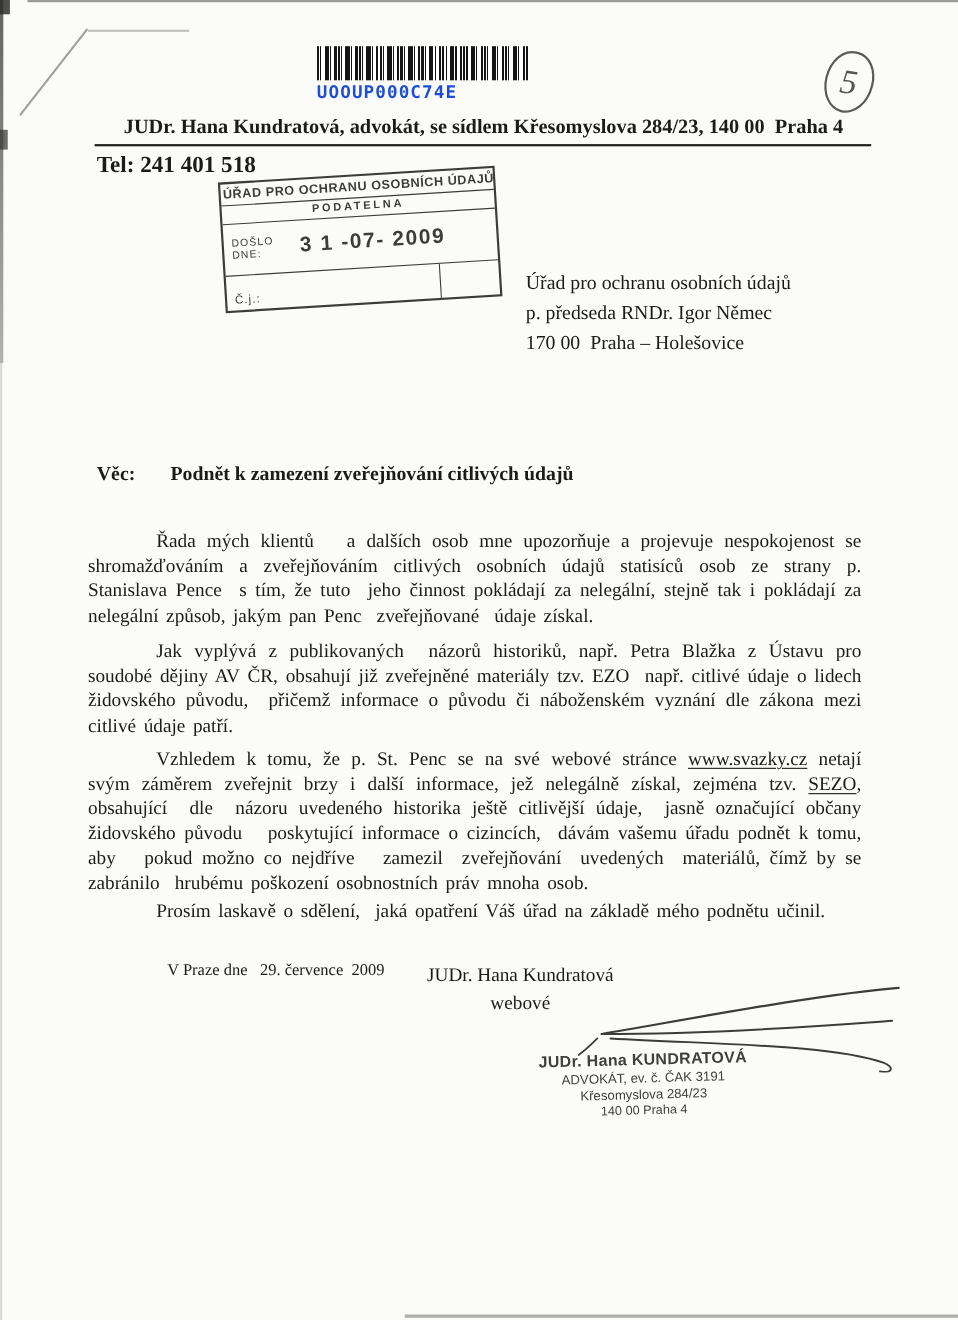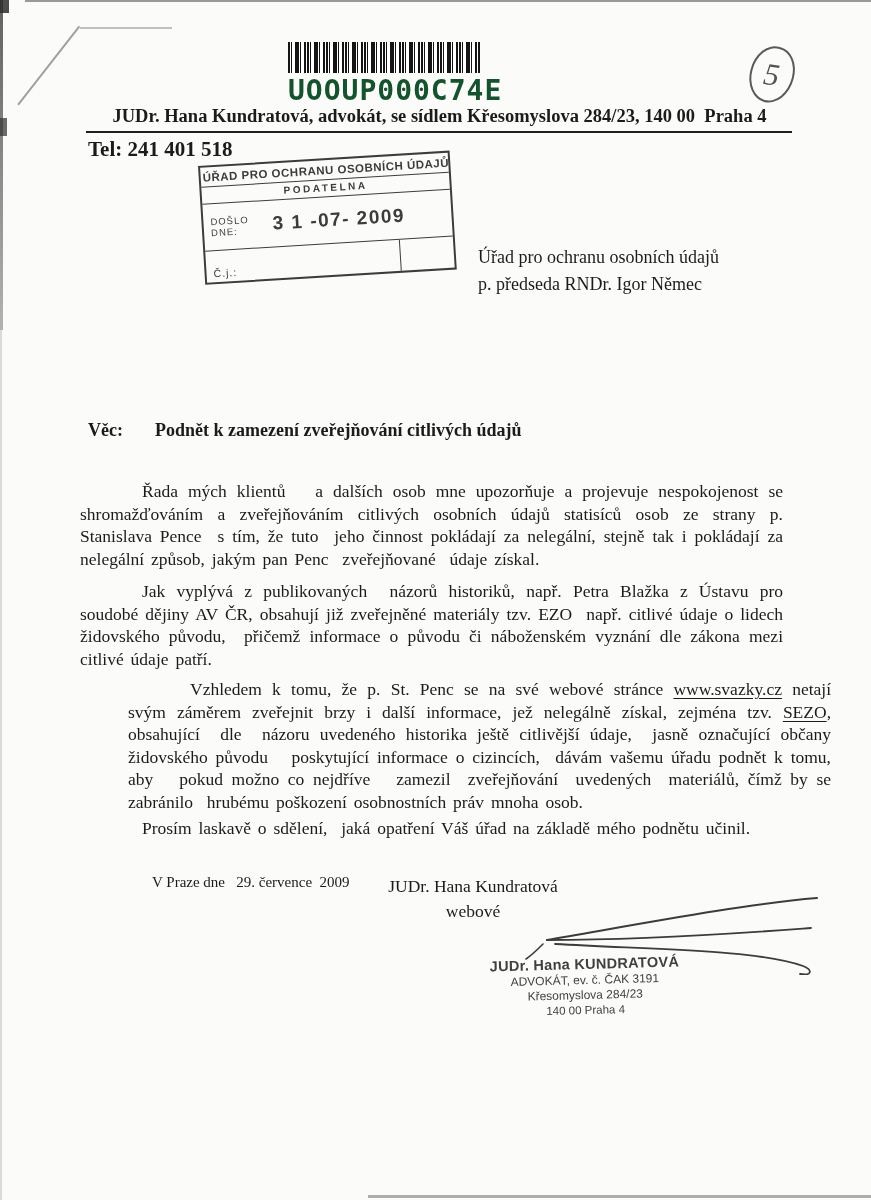--- a/index.html
+++ b/index.html
@@ -30,21 +30,21 @@
     background:repeating-linear-gradient(90deg,
       #141414 0 2px, #fff 2px 3px,
       #141414 3px 4px, #fff 4px 7px,
       #141414 7px 11px, #fff 11px 12px,
       #141414 12px 13px, #fff 13px 16px,
       #141414 16px 18px, #fff 18px 19px);
   }
   .barcode-label {
     left:288px; top:74px; width:192px; 
     font-family:"DejaVu Sans Mono","Liberation Mono",monospace;
-    font-size:28px; font-weight:bold; letter-spacing:1px; color:#14532d;
+    font-size:16px; font-weight:bold; letter-spacing:1px; color:#1d4ed8;
   }
 
   
   .page-circle {
     left:750px; top:46px; width:44px; height:57px;
     border:2.5px solid #5a5a5a; border-radius:50% 46% 52% 48%;
     transform:rotate(14deg);
     display:flex; align-items:center; justify-content:center;
   }
   .page-circle span {
@@ -84,21 +84,21 @@
   
   .recipient { left:478px; top:244px; font-size:18px; line-height:27px; }
 
   
   .subject { left:88px; top:420px; width:703px; font-weight:bold; font-size:18px; }
   .subject .subject-text { margin-left:32px; }
   .para { left:80px; width:703px; font-size:17.5px; line-height:22.5px;
     text-align:justify; text-indent:62px; word-spacing:2.5px; }
   .p1 { top:480px; }
   .p2 { top:580px; }
-  .p3 { top:678px;margin-left:48px; }
+  .p3 { top:678px; }
   .closing { top:817px; text-align:left; }
   .u { text-decoration:underline; text-underline-offset:3px; }
 
   
   .signoff-date { left:152px; top:874px; font-size:15px; }
   .signoff-name { left:378px; top:874px; width:190px; text-align:center;
     font-size:17.5px; line-height:25px; }
 
   
   .signature { left:495px; top:890px; }
@@ -149,20 +149,21 @@
   </div>
   <div class="rs-cj-row">
     <div class="rs-cj">Č.j.:</div>
     <div class="rs-cj-cell"></div>
   </div>
 </div>
 
 <div class="abs recipient">
   <div>Úřad pro ochranu osobních údajů</div>
   <div>p. předseda RNDr. Igor Němec</div>
+  <div>170 00&nbsp; Praha – Holešovice</div>
 </div>
 
 <div class="abs subject">
   <span>Věc:</span><span class="subject-text">Podnět k zamezení zveřejňování citlivých údajů</span>
 </div>
 
 <p class="abs para p1">Řada mých klientů&nbsp;&nbsp; a dalších osob mne upozorňuje a projevuje nespokojenost se shromažďováním a zveřejňováním citlivých osobních údajů statisíců osob ze strany p. Stanislava Pence&nbsp; s tím, že tuto&nbsp; jeho činnost pokládají za nelegální, stejně tak i pokládají za nelegální způsob, jakým pan Penc&nbsp; zveřejňované&nbsp; údaje získal.</p>
 <p class="abs para p2">Jak vyplývá z publikovaných&nbsp; názorů historiků, např. Petra Blažka z Ústavu pro soudobé dějiny AV ČR, obsahují již zveřejněné materiály tzv. EZO&nbsp; např. citlivé údaje o lidech židovského původu,&nbsp; přičemž informace o původu či náboženském vyznání dle zákona mezi citlivé údaje patří.</p>
 <p class="abs para p3"><span>Vzhledem k tomu, že p. St. Penc se na své webové stránce </span><span class="u">www.svazky.cz</span><span> netají svým záměrem zveřejnit brzy i další informace, jež nelegálně získal, zejména tzv. </span><span class="u">SEZO</span><span>, obsahující&nbsp; dle&nbsp; názoru uvedeného historika ještě citlivější údaje,&nbsp; jasně označující občany židovského původu&nbsp;&nbsp; poskytující informace o cizincích,&nbsp; dávám vašemu úřadu podnět k tomu, aby&nbsp;&nbsp; pokud možno co nejdříve&nbsp;&nbsp; zamezil&nbsp; zveřejňování&nbsp; uvedených&nbsp; materiálů, čímž by se zabránilo&nbsp; hrubému poškození osobnostních práv mnoha osob.</span></p>
 <p class="abs para closing">Prosím laskavě o sdělení,&nbsp; jaká opatření Váš úřad na základě mého podnětu učinil.</p>

